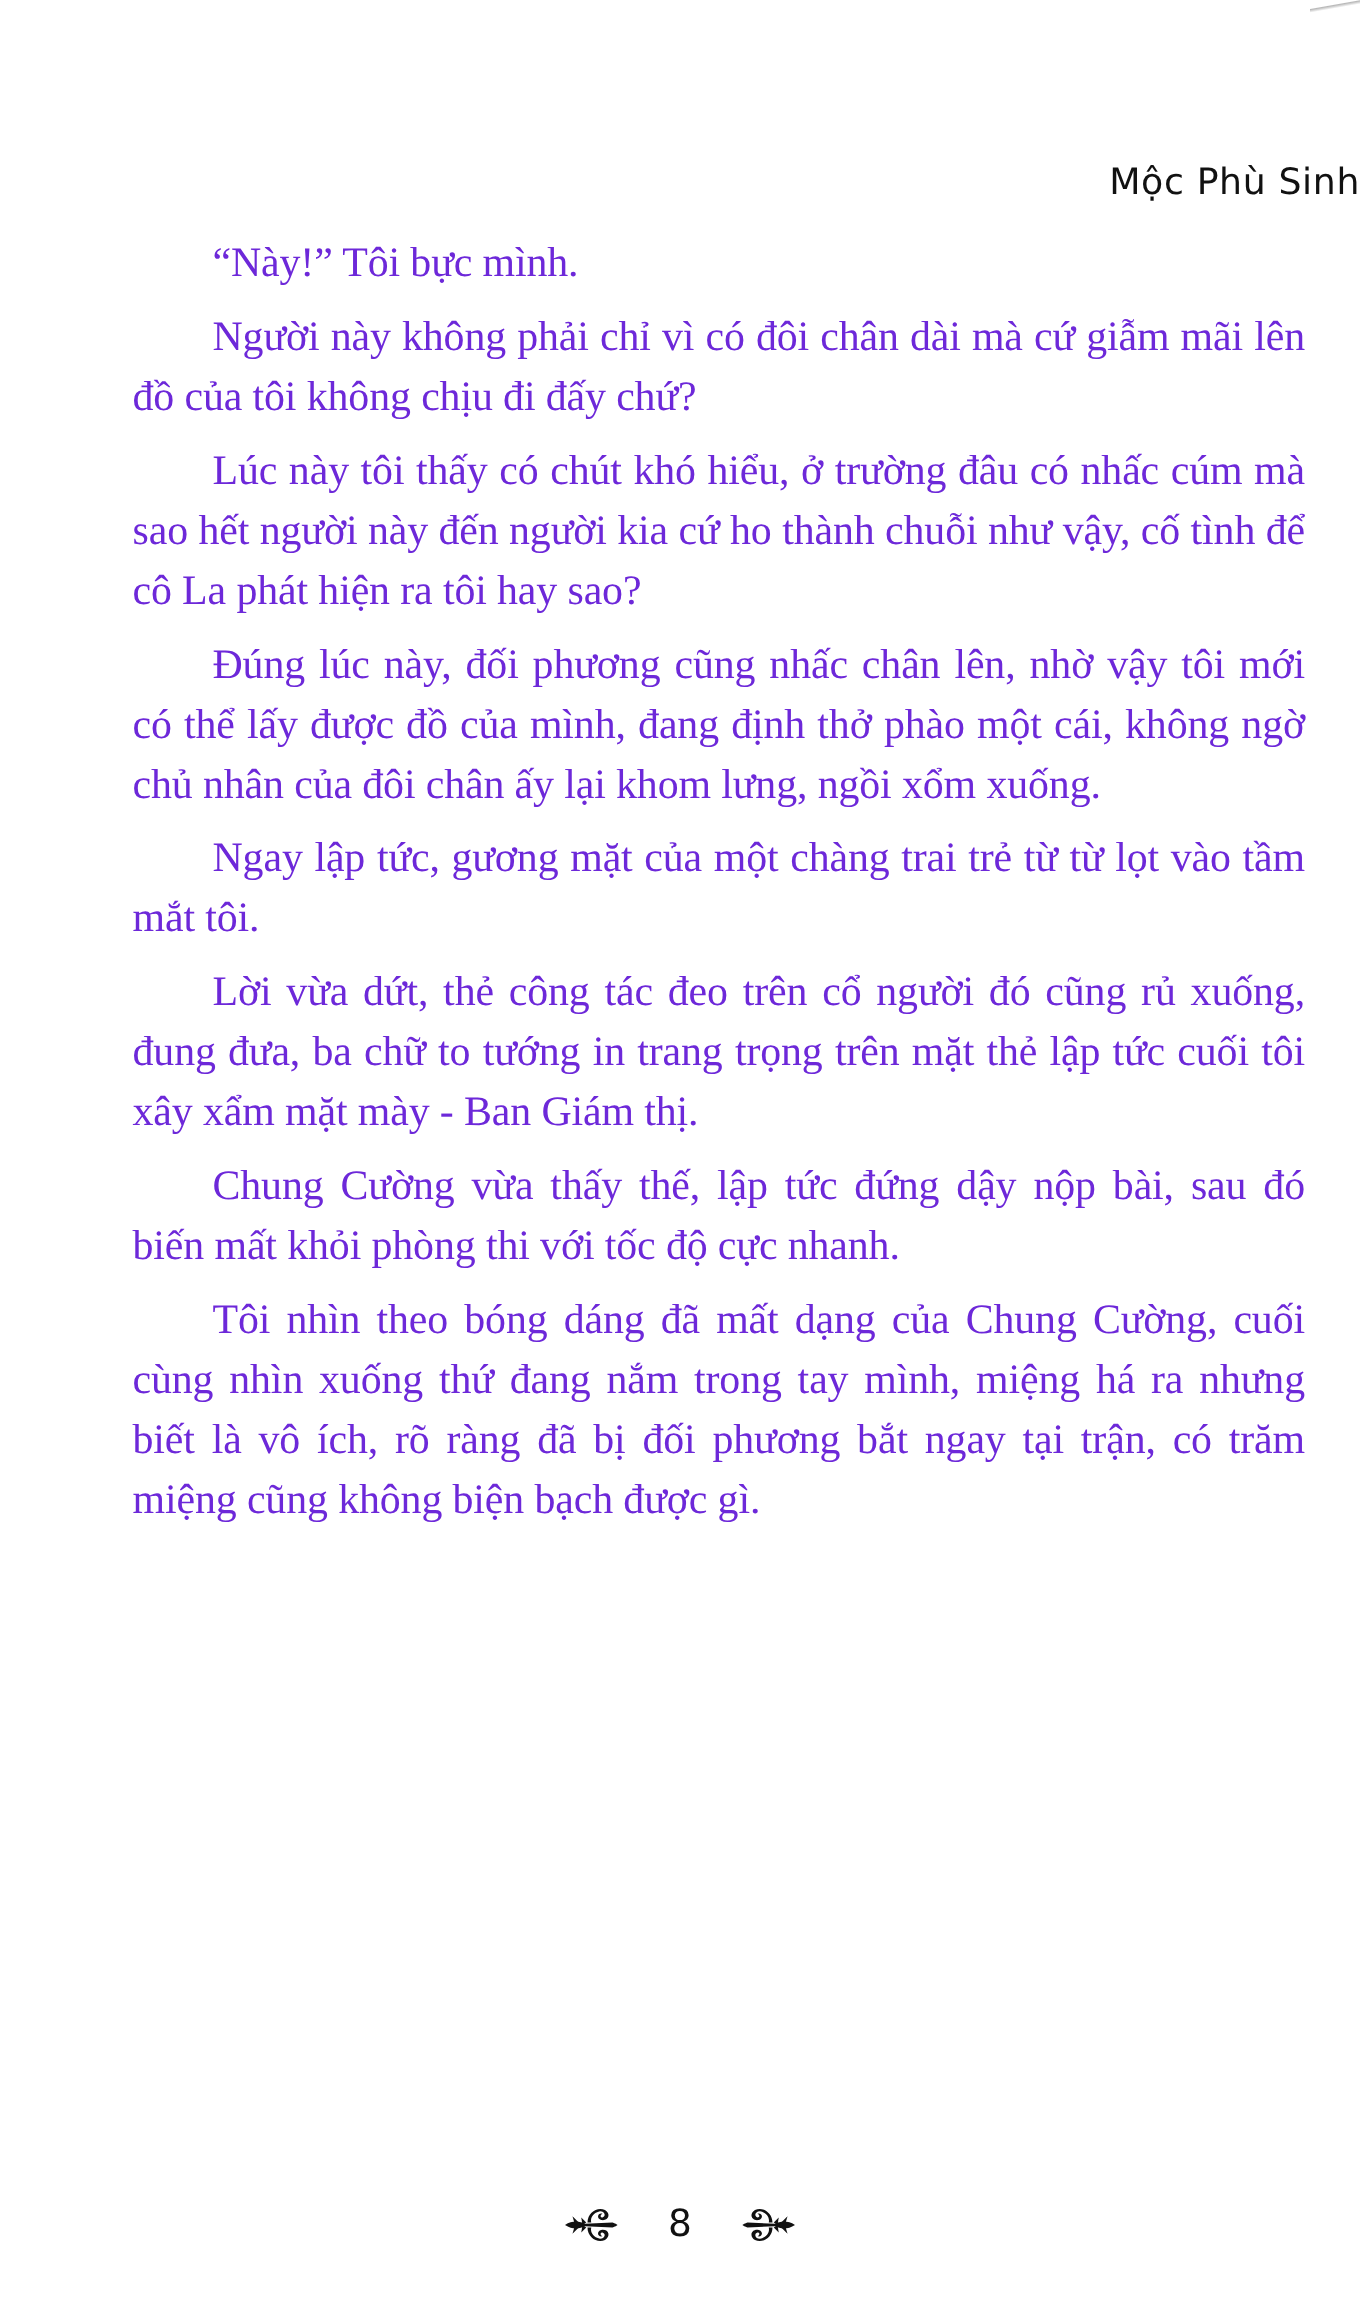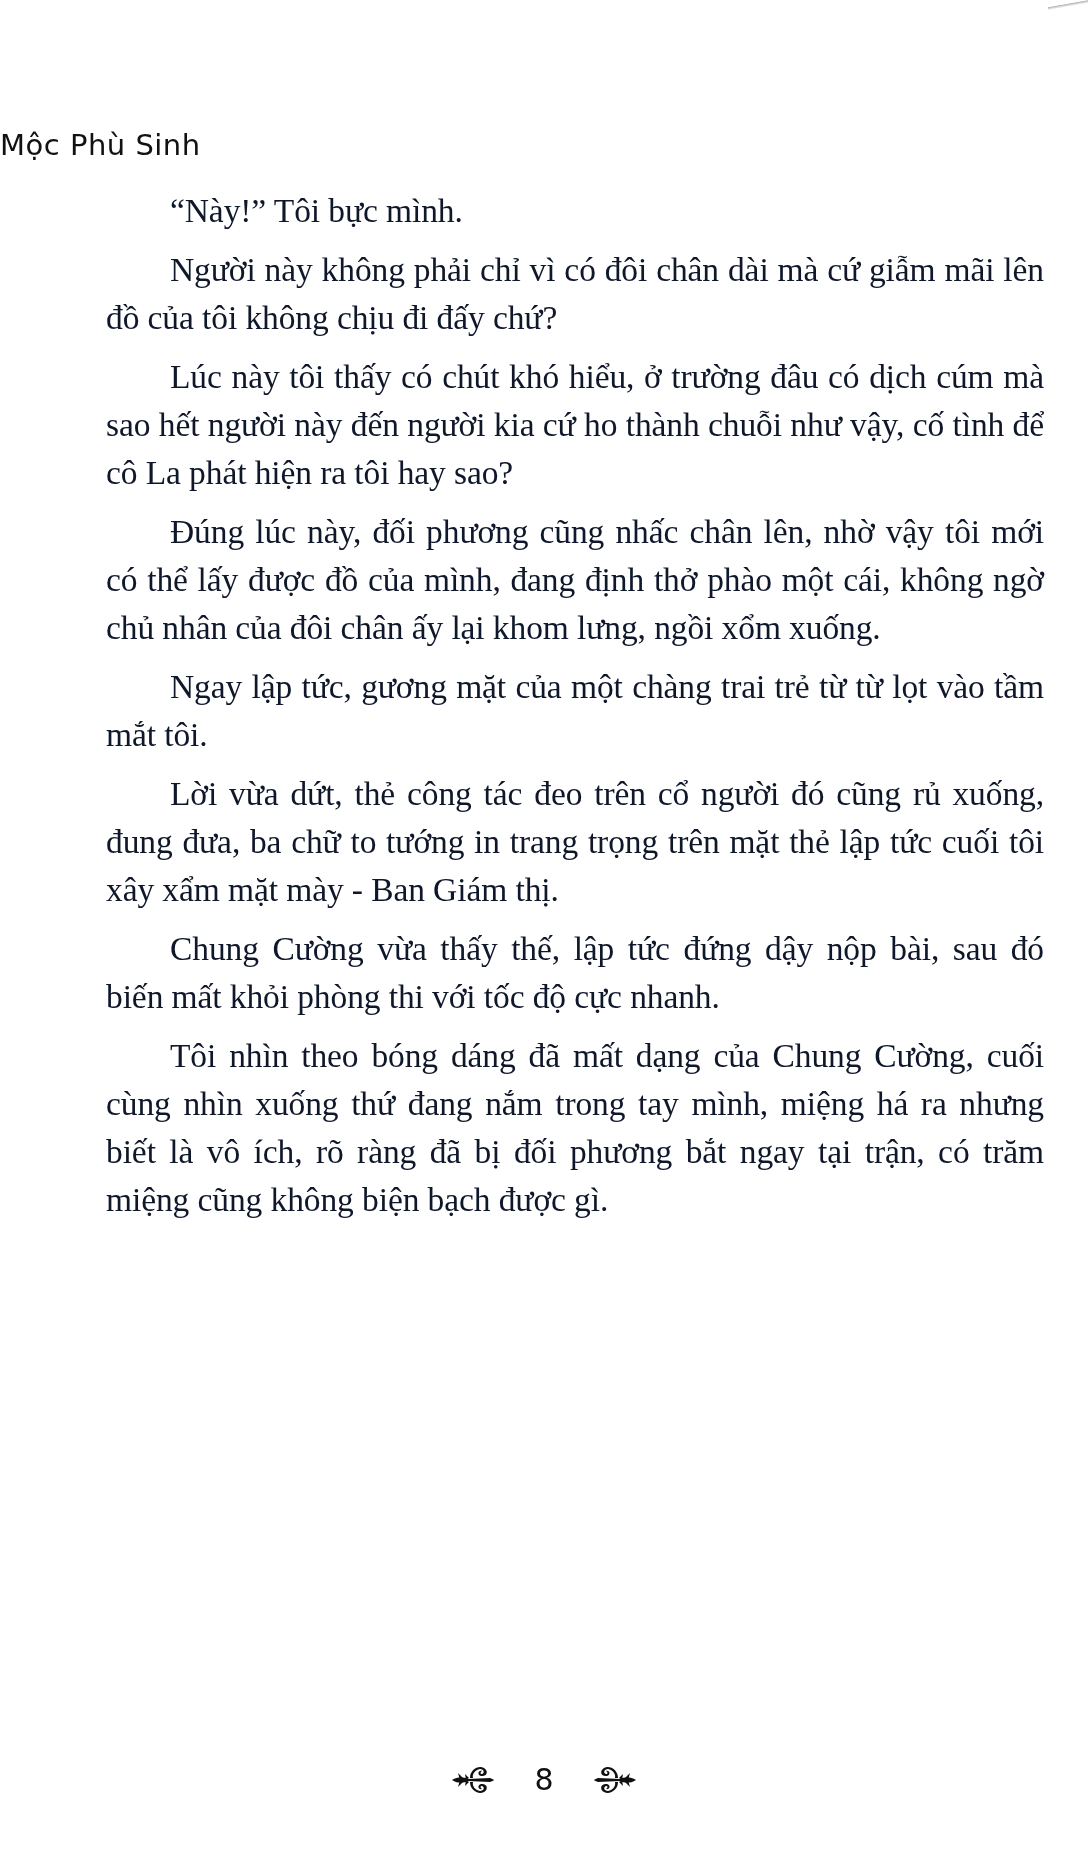--- a/index.html
+++ b/index.html
@@ -21,36 +21,36 @@
       width: 40px;
       height: 10px;
       background: linear-gradient(170deg, transparent 40%, #9a9a9a 45%, transparent 60%);
       opacity: 0.7;
     }
     .running-header {
       position: absolute;
       top: 128px;
       left: 0;
       width: 1088px;
-      text-align: left;
+      text-align: right;
       font-family: "DejaVu Sans", sans-serif;
       font-size: 29px;
       letter-spacing: 0.5px;
       font-weight: normal;
       color: #111;
     }
     .body-text {
       position: absolute;
       top: 187px;
       left: 106px;
       width: 938px;
       font-family: "Liberation Serif", serif;
       font-size: 33.5px;
       line-height: 48px;
-      color: #0f172a;
+      color: #6d28d9;
     }
     .para {
       margin: 0 0 11px 0;
       text-indent: 64px;
       text-align: justify;
       text-align-last: left;
       letter-spacing: -0.1px;
     }
     .page-footer {
       position: absolute;
@@ -77,21 +77,21 @@
 </head>
 <body>
 
 <div class="corner-mark"></div>
 
 <div class="running-header">Mộc Phù Sinh</div>
 
 <div class="body-text">
   <p class="para">“Này!” Tôi bực mình.</p>
   <p class="para">Người này không phải chỉ vì có đôi chân dài mà cứ giẫm mãi lên đồ của tôi không chịu đi đấy chứ?</p>
-  <p class="para">Lúc này tôi thấy có chút khó hiểu, ở trường đâu có dịch cúm mà sao hết người này đến người kia cứ ho thành chuỗi như vậy, cố tình để cô La phát hiện ra tôi hay sao?</p>
+  <p class="para">Lúc này tôi thấy có chút khó hiểu, ở trường đâu có nhấc cúm mà sao hết người này đến người kia cứ ho thành chuỗi như vậy, cố tình để cô La phát hiện ra tôi hay sao?</p>
   <p class="para">Đúng lúc này, đối phương cũng nhấc chân lên, nhờ vậy tôi mới có thể lấy được đồ của mình, đang định thở phào một cái, không ngờ chủ nhân của đôi chân ấy lại khom lưng, ngồi xổm xuống.</p>
   <p class="para">Ngay lập tức, gương mặt của một chàng trai trẻ từ từ lọt vào tầm mắt tôi.</p>
   <p class="para">Lời vừa dứt, thẻ công tác đeo trên cổ người đó cũng rủ xuống, đung đưa, ba chữ to tướng in trang trọng trên mặt thẻ lập tức cuối tôi xây xẩm mặt mày - Ban Giám thị.</p>
   <p class="para">Chung Cường vừa thấy thế, lập tức đứng dậy nộp bài, sau đó biến mất khỏi phòng thi với tốc độ cực nhanh.</p>
   <p class="para">Tôi nhìn theo bóng dáng đã mất dạng của Chung Cường, cuối cùng nhìn xuống thứ đang nắm trong tay mình, miệng há ra nhưng biết là vô ích, rõ ràng đã bị đối phương bắt ngay tại trận, có trăm miệng cũng không biện bạch được gì.</p>
 </div>
 
 <div class="page-footer">
   <svg class="ornament" viewBox="0 0 46 36" xmlns="http://www.w3.org/2000/svg">
     <g fill="#111">

